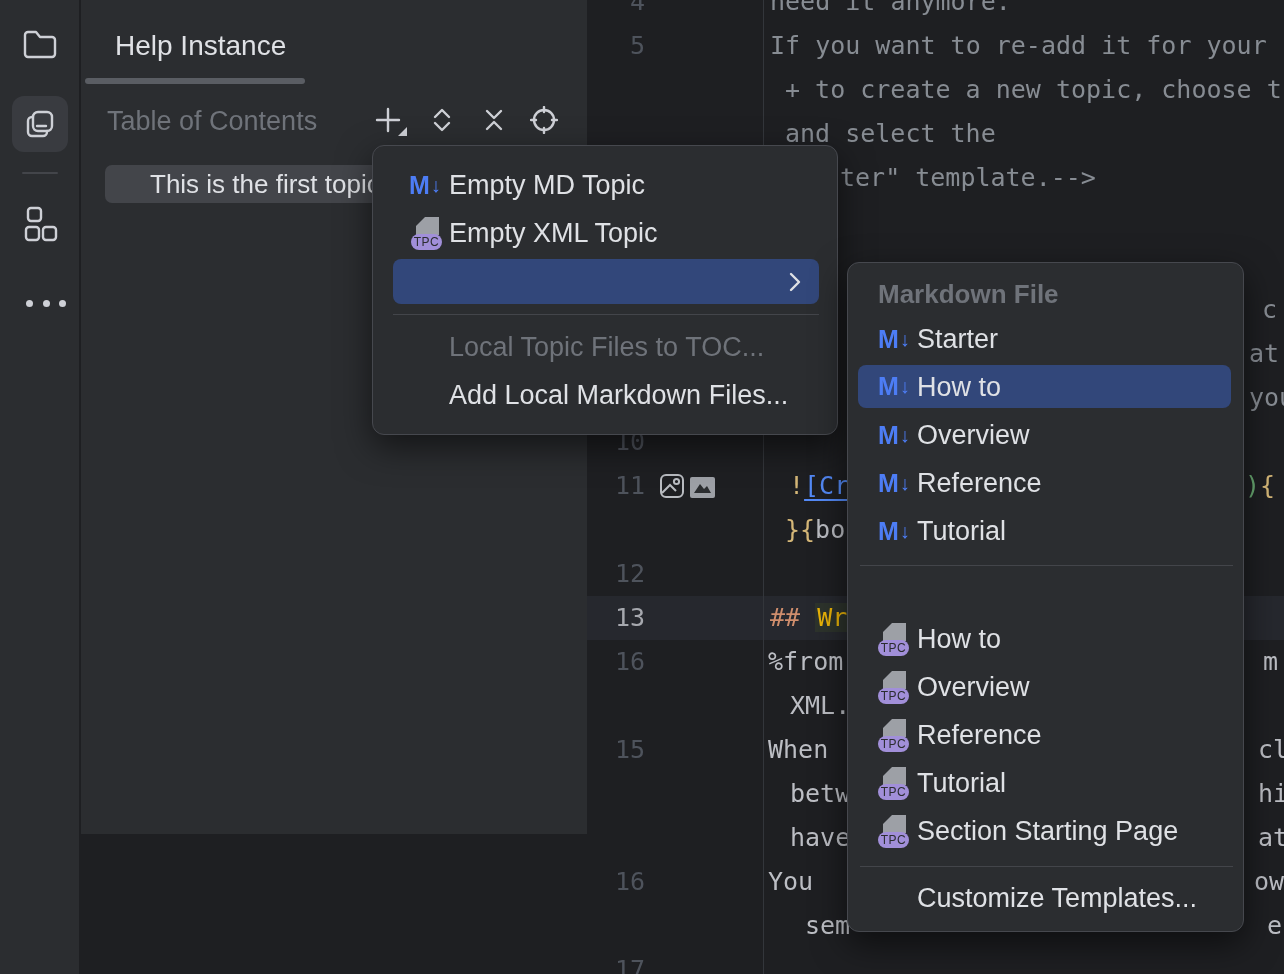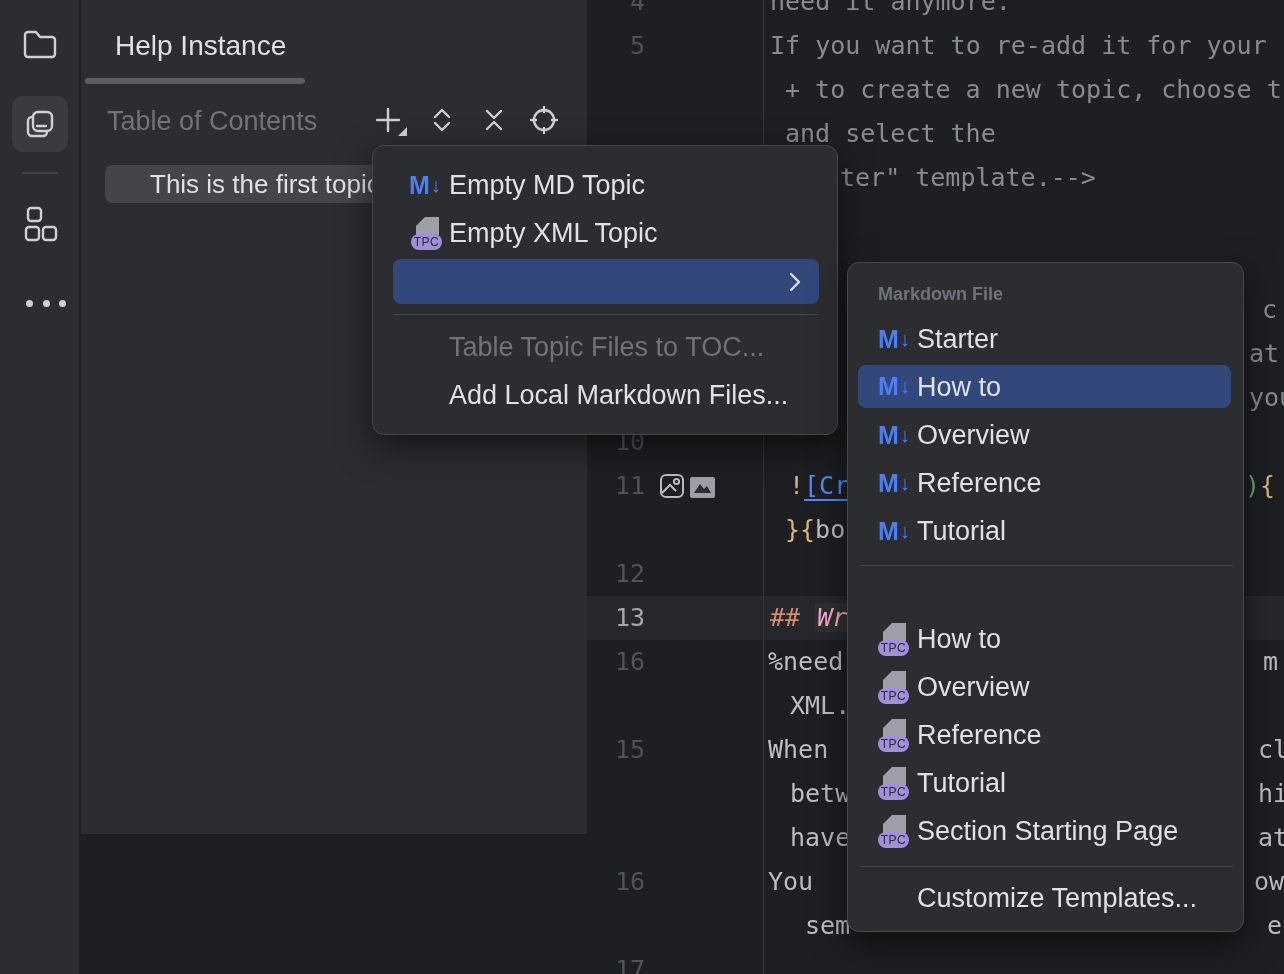--- a/index.html
+++ b/index.html
@@ -30,34 +30,34 @@
   .editor { position:absolute; left:587px; top:0; width:697px; height:974px; background:#1E1F22; }
   .gutter-sep { position:absolute; left:763px; top:0; width:1px; height:974px; background:#33363B; }
   .cur-band { position:absolute; left:587px; top:596px; width:697px; height:44px; background:#26282E; }
   .ln { position:absolute; left:587px; width:58px; height:44px; line-height:44px; text-align:right;
         font-family:"DejaVu Sans Mono", monospace; font-size:25px; color:#4E535C; }
   .ln.cur { color:#A6A8AE; }
   .frag { position:absolute; height:44px; line-height:44px; white-space:pre;
           font-family:"DejaVu Sans Mono", monospace; font-size:25px; color:#BCBEC4; }
   .cmt { color:#878C93; }
   .tok-orange { color:#CF8E6D; }
-  .tok-head { color:#f9a8d4; font-style:italic; background:#2D332C; padding:0 2px; }
+  .tok-head { color:#eab308; background:#2D332C; padding:0 2px; }
   .tok-link { color:#548AF7; text-decoration:underline; text-underline-offset:5px; }
   .tok-yellow { color:#D5B778; }
   .tok-green { color:#6AAB73; }
   .gut-ic { position:absolute; }
   
   .menu { position:absolute; background:#2B2D30; border:1px solid #46484E; border-radius:12px;
           box-shadow:0 12px 34px rgba(0,0,0,.55); }
   .menu1 { left:372px; top:145px; width:466px; height:290px; z-index:10; }
   .menu2 { left:847px; top:262px; width:397px; height:670px; z-index:11; }
   .mi { position:absolute; height:44px; line-height:44px; font-size:27px; color:#DFE1E5; white-space:nowrap; }
   .mi.dis { color:#6F737A; }
   .msel { position:absolute; background:#32477A; border-radius:8px; }
-  .mhead { position:absolute; height:44px; line-height:44px; font-size:18px; font-weight:bold; color:#6F737A; }
+  .mhead { position:absolute; height:44px; line-height:44px; font-size:26px; font-weight:bold; color:#6F737A; }
   .msep { position:absolute; height:1px; background:#43454A; }
   .mdico { position:absolute; width:40px; display:flex; align-items:center; font-weight:bold; color:#4D7DF5; }
   .mdico .m { font-size:25px; }
   .mdico .ar { font-size:20px; margin-left:1px; }
   .tpcico { position:absolute; width:31px; height:33px; }
   .tpcico .pg { position:absolute; left:5px; top:0; width:23px; height:18px; background:#9DA0A6; }
   .tpcico .pg:before { content:""; position:absolute; left:0; top:0; border-top:9px solid #2B2D30; border-right:9px solid transparent;
                        border-left:0; width:0; height:0; }
   .tpcico .pg:after { content:""; position:absolute; left:2px; top:11px; width:14px; height:3px; background:#6E7киF; }
   .tpcico .badge { position:absolute; left:0; bottom:0; width:31px; height:16px; background:#A18FD9; border-radius:8px;
@@ -102,21 +102,21 @@
   <span class="frag cmt" style="left:1262px;top:288px">c</span>
   <span class="frag cmt" style="left:1249px;top:332px">at</span>
   <span class="frag cmt" style="left:1249px;top:376px">you</span>
 
   <span class="frag" style="left:789px;top:464px"><span class="tok-yellow">!</span><span class="tok-link">[Cre</span></span>
   <span class="frag" style="left:1245px;top:464px"><span class="tok-green">)</span><span class="tok-yellow">{</span></span>
   <span class="frag" style="left:785px;top:508px"><span class="tok-yellow">}{</span><span>bo</span></span>
 
   <span class="frag" style="left:770px;top:596px"><span class="tok-orange">##</span><span> </span><span class="tok-head">Wr</span></span>
 
-  <span class="frag" style="left:768px;top:640px">%need</span>
+  <span class="frag" style="left:768px;top:640px">%from</span>
   <span class="frag" style="left:1263px;top:640px">m</span>
   <span class="frag" style="left:790px;top:684px">XML.</span>
   <span class="frag" style="left:768px;top:728px">When</span>
   <span class="frag" style="left:1258px;top:728px">cl</span>
   <span class="frag" style="left:790px;top:772px">betw</span>
   <span class="frag" style="left:1258px;top:772px">his</span>
   <span class="frag" style="left:790px;top:816px">have</span>
   <span class="frag" style="left:1258px;top:816px">at</span>
   <span class="frag" style="left:768px;top:860px">You</span>
   <span class="frag" style="left:1254px;top:860px">ow</span>
@@ -200,21 +200,21 @@
     <div class="mi" style="left:76px;top:65px">Empty XML Topic</div>
 
     <div class="msel" style="left:20px;top:113px;width:426px;height:45px">
       <svg class="chev" style="right:18px;top:13px" width="12" height="20" viewBox="0 0 12 20">
         <polyline points="2,2 10,10 2,18" fill="none" stroke="#DFE1E5" stroke-width="2.4" stroke-linecap="round" stroke-linejoin="round"></polyline>
       </svg>
     </div>
 
     <div class="msep" style="left:20px;top:168px;width:426px"></div>
 
-    <div class="mi dis" style="left:76px;top:179px">Table Topic Files to TOC...</div>
+    <div class="mi dis" style="left:76px;top:179px">Local Topic Files to TOC...</div>
     <div class="mi" style="left:76px;top:227px">Add Local Markdown Files...</div>
   </div>
 
   <div class="menu menu2">
     <div class="mhead" style="left:30px;top:9px">Markdown File</div>
 
     <div class="mdico" style="left:30px;top:54px;height:44px">
         <span class="m">M</span>
         <span class="ar">↓</span>
       </div>

